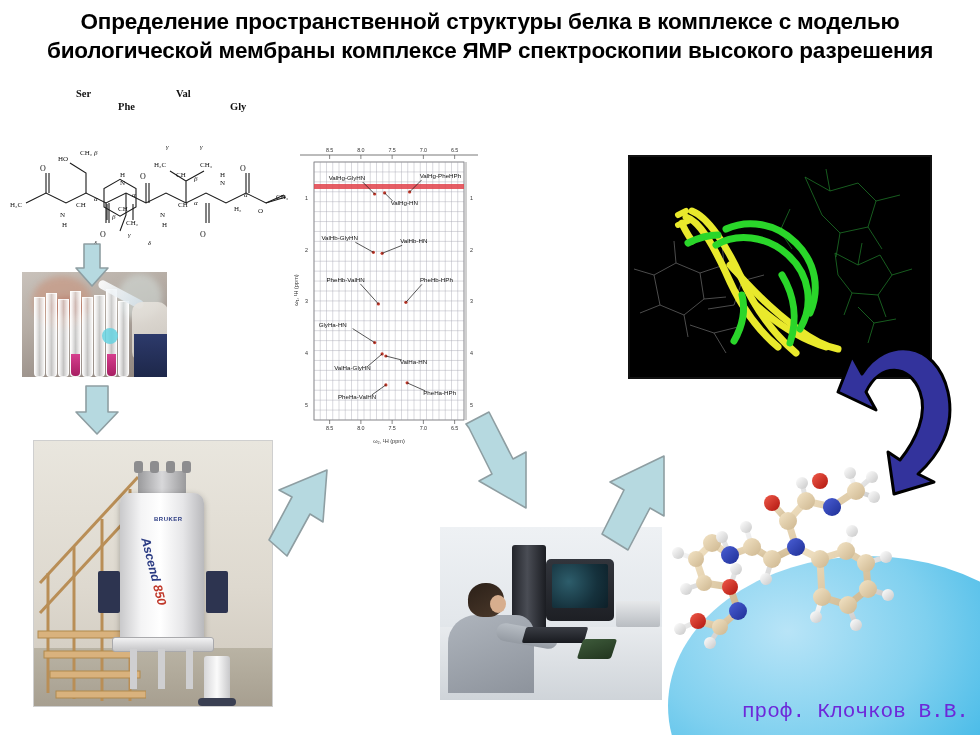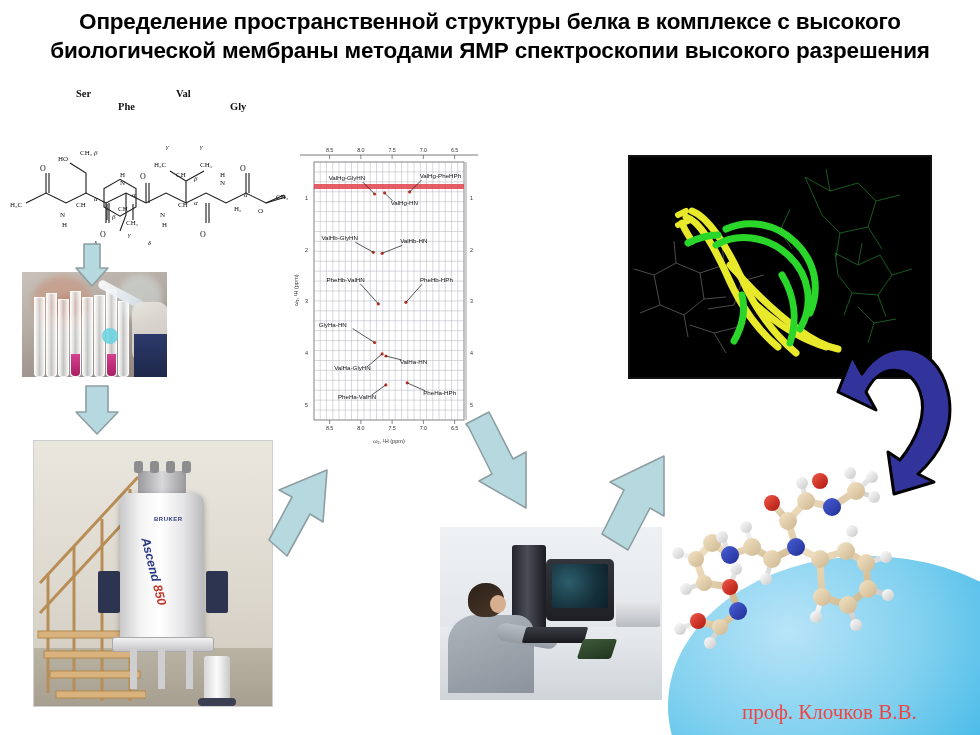--- a/index.html
+++ b/index.html
@@ -96,32 +96,32 @@
   
   #sphere{position:absolute;left:668px;top:556px;width:340px;height:200px;overflow:hidden;}
   #sphere .ball{position:absolute;left:0;top:0;width:400px;height:300px;border-radius:50%;
       background:radial-gradient(ellipse at 30% 25%,#b8e4f7 0%,#7fd0ef 35%,#33b3e5 70%,#1a9ad4 100%);}
 
   
   #molecule{position:absolute;left:660px;top:455px;width:290px;height:230px;}
   #molecule svg{display:block;}
 
   
-  .author{position:absolute;left:742px;top:700px;font-family:Liberation Serif, serif;
-      font-size:21px;color:#ef4444;white-space:nowrap;}
+  .author{position:absolute;left:742px;top:700px;font-family:Liberation Mono, monospace;
+      font-size:21px;color:#6d28d9;white-space:nowrap;}
 
   
   .arrows{position:absolute;inset:0;pointer-events:none;}
 </style>
 </head>
 <body>
 
 <div class="slide">
 
-  <div class="title">Определение пространственной структуры белка в комплексе с высокого биологической мембраны методами ЯМР спектроскопии высокого разрешения</div>
+  <div class="title">Определение пространственной структуры белка в комплексе с моделью биологической мембраны комплексе ЯМР спектроскопии высокого разрешения</div>
 
   <div id="peptide">
     <svg width="300" height="165" viewBox="0 0 300 165">
       <g stroke="#1a1a1a" stroke-width="1.1" fill="none">
 
         <path d="M18,118 L38,108 L58,118 L78,108 L98,118 L118,108 L138,118 L158,108 L178,118 L198,108 L218,118 L238,108 L258,118 L278,112"></path>
 
         <path d="M38,108 L38,88 M41,108 L41,88"></path>
         <path d="M98,118 L98,138 M101,118 L101,138"></path>
         <path d="M138,118 L138,98 M141,118 L141,98"></path>

